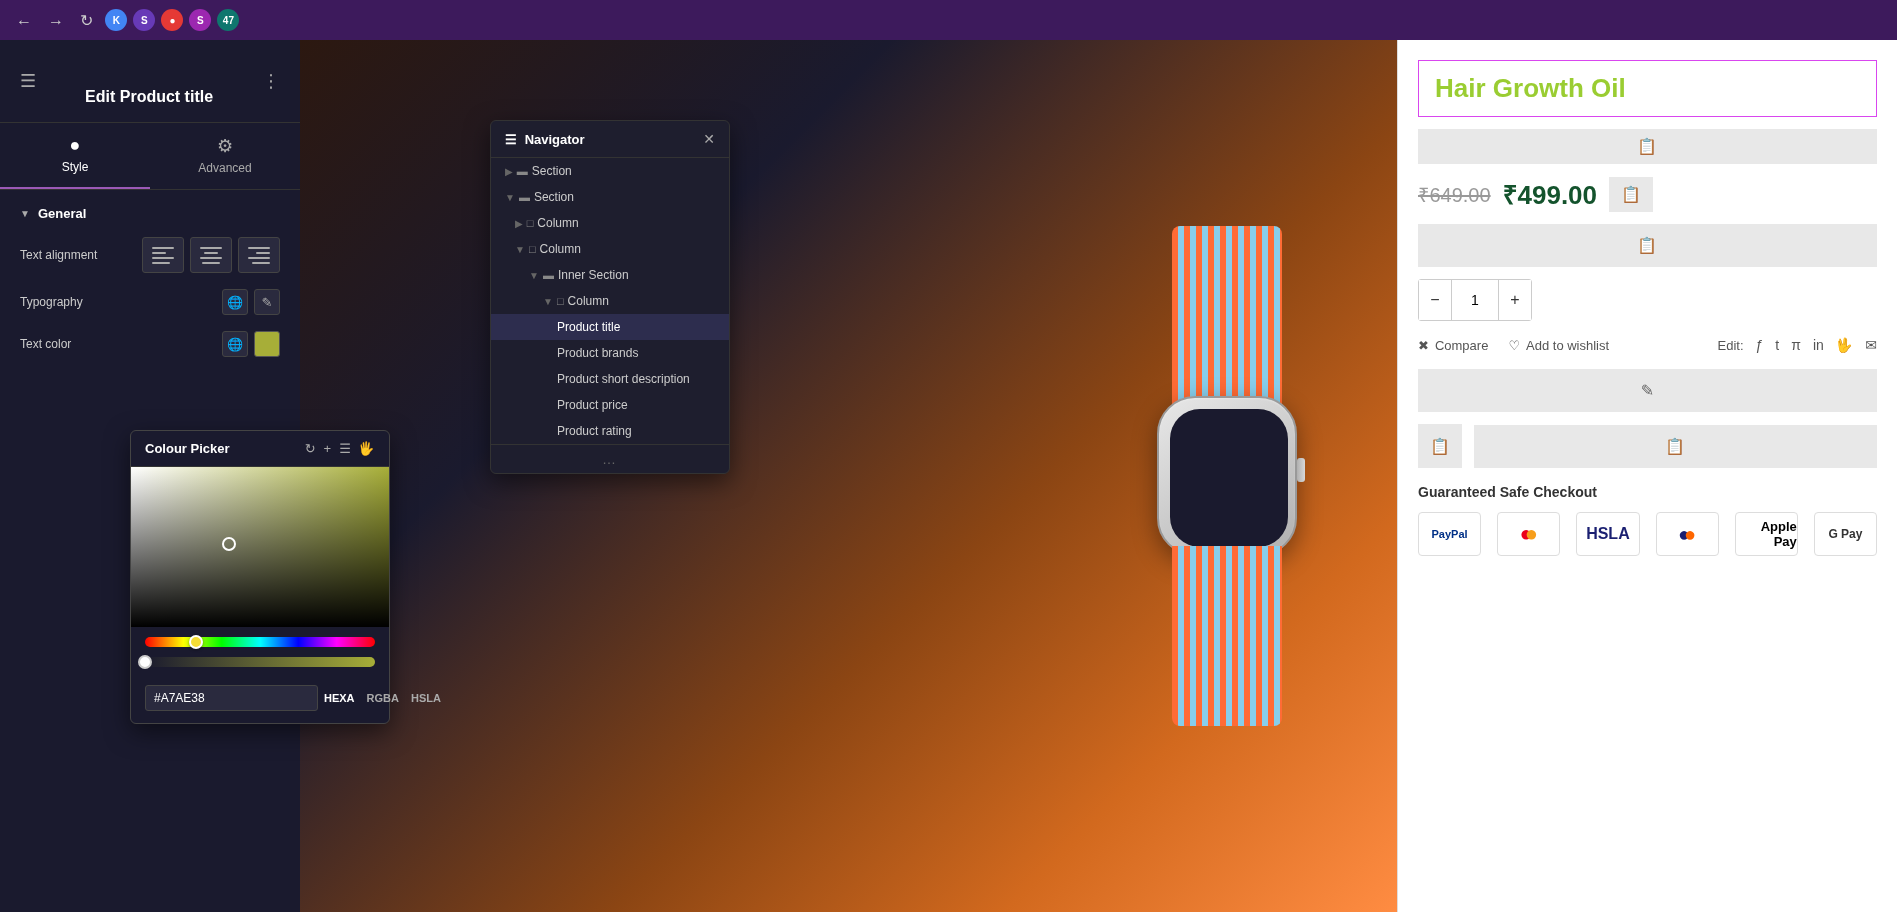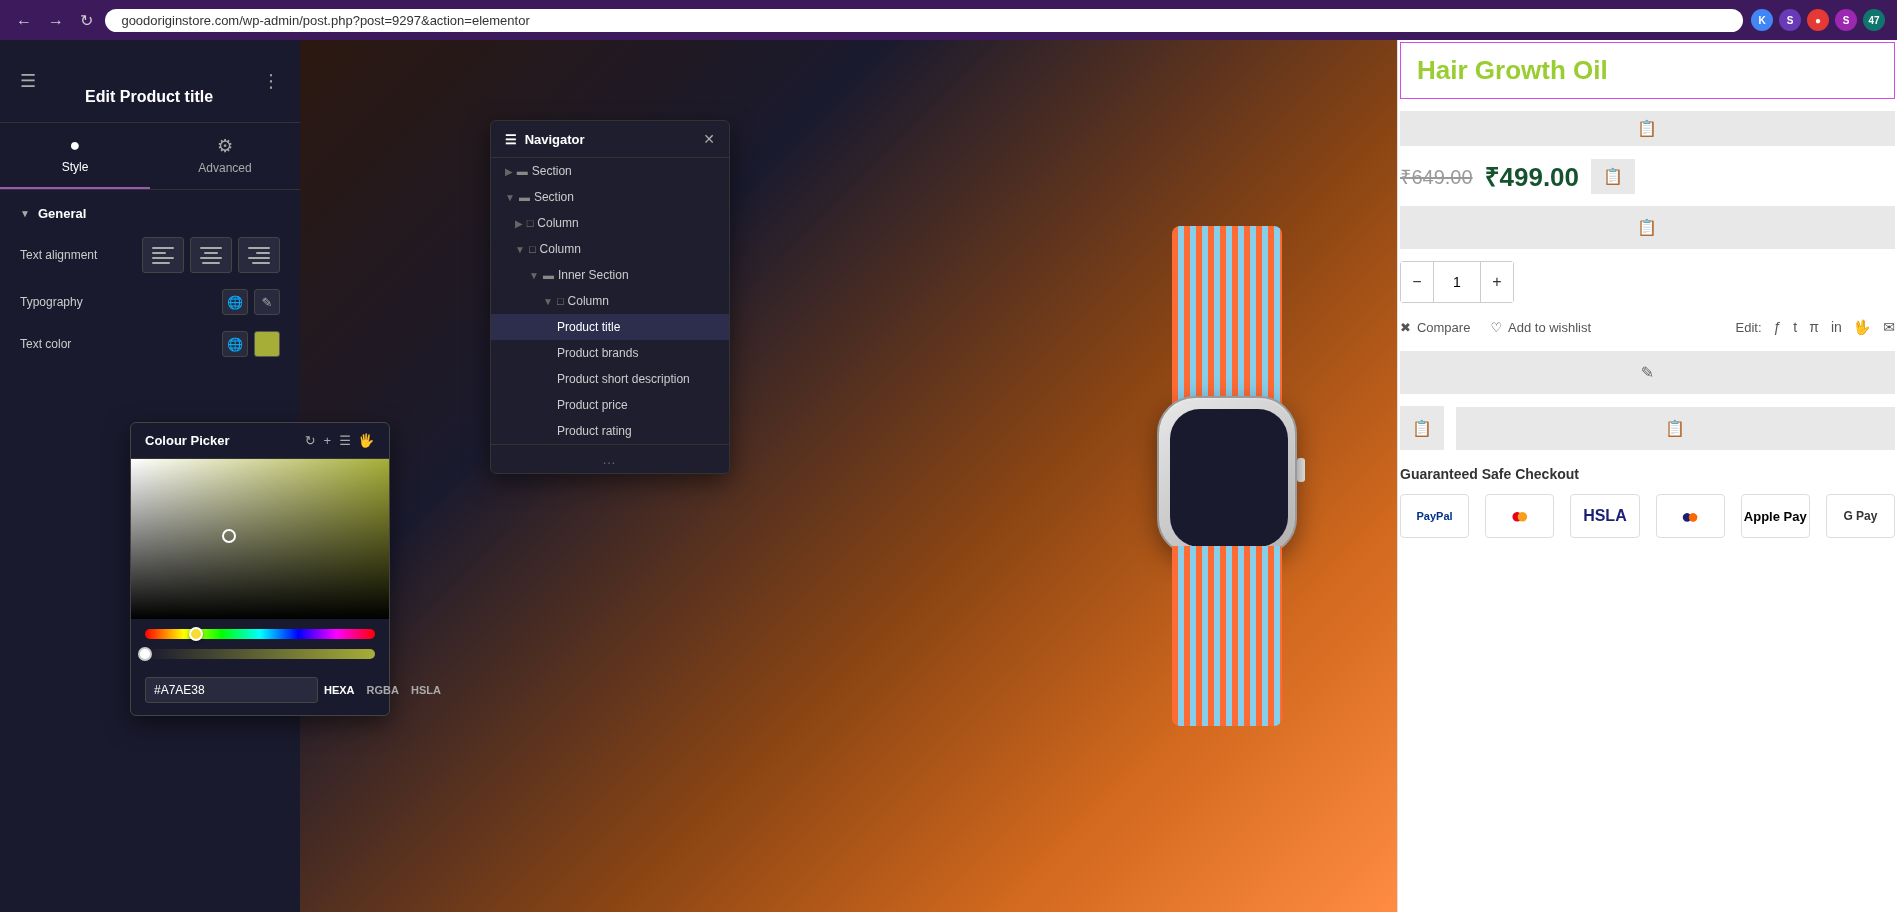--- a/index.html
+++ b/index.html
@@ -185,21 +185,21 @@
       background: #a7ae38;
       border-radius: 3px;
       cursor: pointer;
       border: 1px solid #555;
     }
 
     
     .colour-picker {
       position: absolute;
       left: 130px;
-      top: 382px;
+      top: 390px;
       width: 260px;
       background: #1a1a2e;
       border: 1px solid #444;
       border-radius: 6px;
       z-index: 100;
       box-shadow: 0 8px 24px rgba(0,0,0,0.5);
     }
     .colour-picker-header {
       display: flex;
       align-items: center;
@@ -470,21 +470,21 @@
       display: flex;
       justify-content: center;
     }
     .nav-dots { color: #666; font-size: 14px; letter-spacing: 2px; }
 
     
     .product-panel {
       width: 500px;
       background: white;
       border-left: 1px solid #ddd;
-      padding: 2px;
+      padding: 20px;
       overflow-y: auto;
       flex-shrink: 0;
     }
     .product-title-input {
       width: 100%;
       border: 1px solid #d946ef;
       padding: 12px 16px;
       font-size: 26px;
       font-weight: 700;
       color: #9acd32;
@@ -618,44 +618,41 @@
       border-radius: 4px;
       font-size: 11px;
       font-weight: 700;
       color: #333;
     }
     .payment-icon.paypal { color: #003087; }
     .payment-icon.mastercard {
       position: relative;
     }
     .payment-icon.visa { color: #1a1f71; font-size: 16px; }
-    .payment-icon.applepay { font-size: 13px; color: #000; }
+    .payment-icon.applepay { font-size: 13px; color: #000; text-align: right; }
     .payment-icon.googlepay { font-size: 12px; color: #333; }
     .guaranteed-text {
       font-size: 14px;
       font-weight: 600;
       color: #333;
       margin-bottom: 12px;
     }
 
     
     ::-webkit-scrollbar { width: 4px; }
     ::-webkit-scrollbar-track { background: #1a1a2e; }
     ::-webkit-scrollbar-thumb { background: #444; border-radius: 2px; }
   </style>
 </head>
 <body>
 
 <div class="browser-chrome">
   <button class="browser-nav-btn">←</button>
   <button class="browser-nav-btn">→</button>
   <button class="browser-nav-btn">↻</button>
-  <div class="browser-address-bar">
-    <span>goodoriginstore.com/wp-admin/post.php?post=9297&amp;action=elementor</span>
-  </div>
   <div class="browser-icons">
     <div class="browser-icon-circle" style="background:#4285f4; width:22px;height:22px;font-size:10px;">K</div>
     <div class="browser-icon-circle" style="background:#673ab7;width:22px;height:22px;font-size:10px;">S</div>
     <div class="browser-icon-circle" style="background:#e53935;width:22px;height:22px;font-size:10px;">●</div>
     <div class="browser-icon-circle" style="background:#9c27b0;width:22px;height:22px;font-size:10px;">S</div>
     <div class="browser-icon-circle" style="background:#0f766e;width:22px;height:22px;font-size:10px;color:white;">47</div>
   </div>
 </div>
 
 <div class="app-layout">

